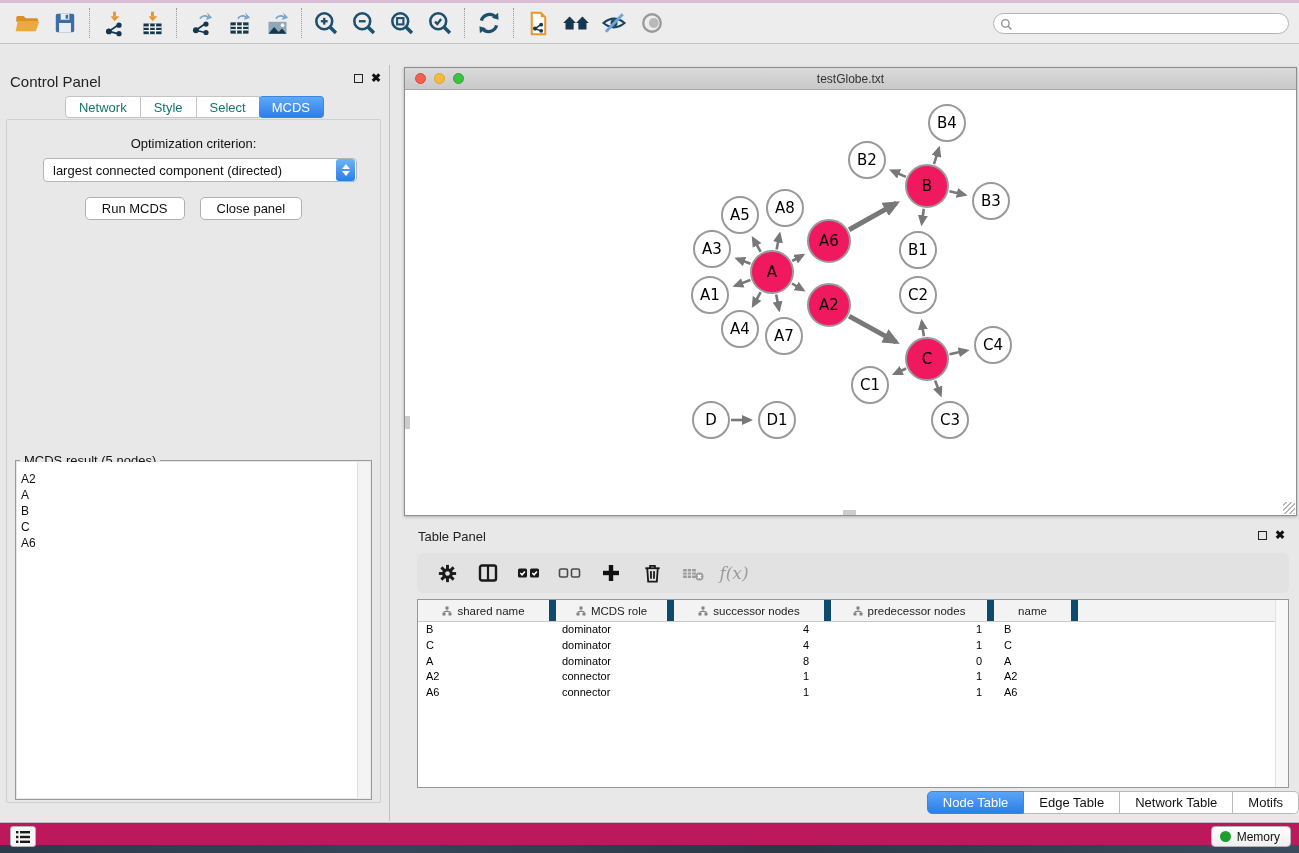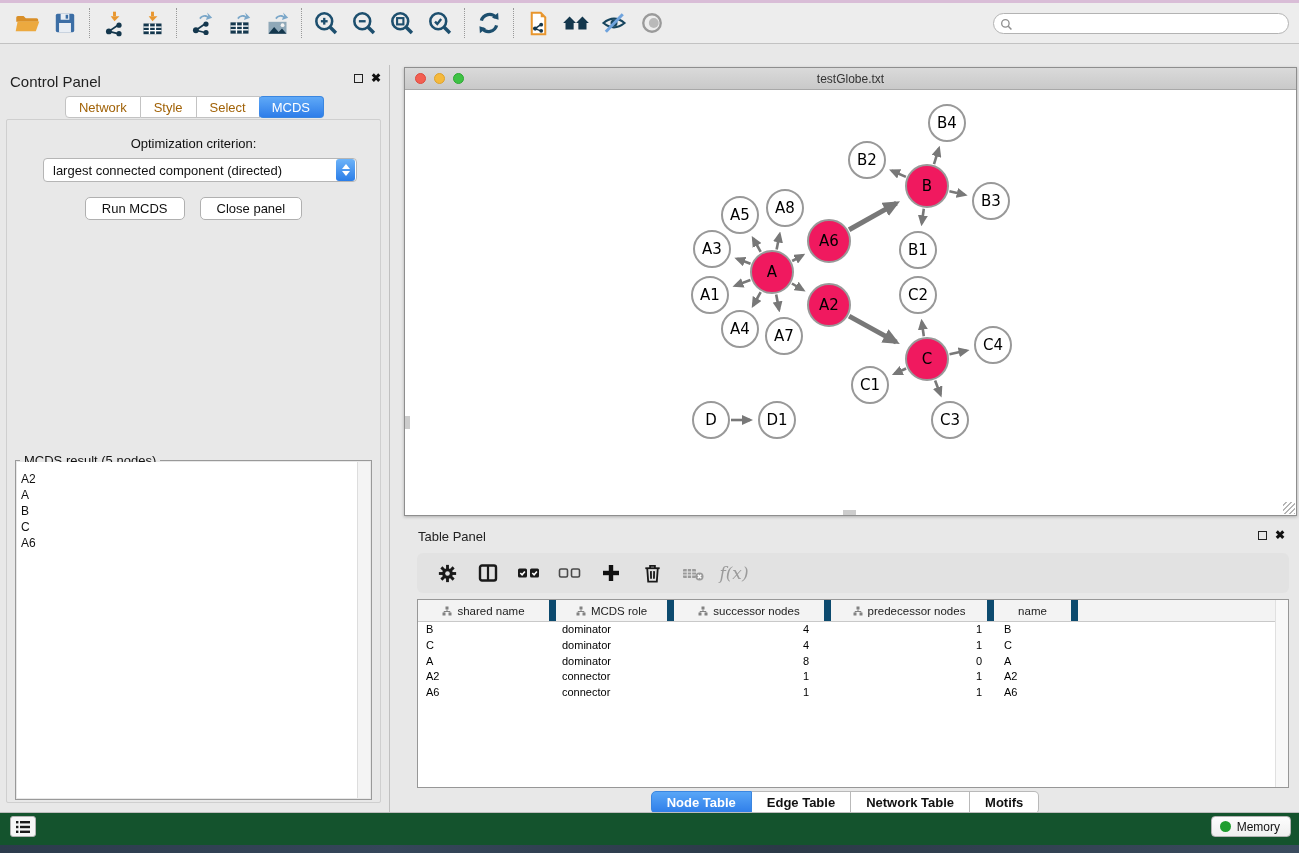--- a/index.html
+++ b/index.html
@@ -38,21 +38,21 @@
   .control-panel { position:absolute; left:0; top:0; width:390px; height:756px; background:#e8e8e8;
                    border-right:1px solid #c0c0c0; }
   .panel-header { position:relative; height:28px; }
   .panel-header .ph-title { position:absolute; left:10px; top:8px; font-size:15px; color:#222; }
   .panel-ctrls { position:absolute; right:8px; top:8px; display:flex; gap:8px; align-items:center; }
   .float-box { width:9px; height:9px; border:1.5px solid #222; display:inline-block; }
   .close-x { font-size:12px; color:#111; font-weight:bold; line-height:10px; }
 
   .cp-tabs { position:absolute; left:0; right:0; top:31px; display:flex; justify-content:center; }
   .cp-tab { height:22px; line-height:21px; padding:0 13px; background:#fff; border:1px solid #c3c3c3;
-            border-left-width:0; font-size:13px; color:#a16207; }
+            border-left-width:0; font-size:13px; color:#0f766e; }
   .cp-tab:first-child { border-left-width:1px; border-radius:4px 0 0 4px; }
   .cp-tab.active { background:linear-gradient(#5fa9f7,#2e7de9); color:#fff; border-color:#3a86e0;
                    border-radius:4px; margin-left:-1px; }
   .cp-body { position:absolute; left:6px; right:8px; top:54px; bottom:18px;
              border:1px solid #cfcfcf; border-radius:2px; background:#e8e8e8; }
   .opt-label { position:absolute; top:16px; left:0; right:0; text-align:center; font-size:13px; color:#111; }
   .dropdown { position:absolute; left:36px; top:38px; width:314px; height:24px; background:#fff;
               border:1px solid #b5b5b5; border-radius:4px; display:flex; align-items:center; }
   .dropdown .dd-text { flex:1; font-size:13px; color:#111; padding-left:9px; white-space:nowrap; }
   .dd-stepper { width:19px; height:22px; margin-right:1px; border-radius:3px;
@@ -106,29 +106,29 @@
   .tr { display:flex; height:15.8px; }
   .td { font-size:11px; color:#000; line-height:15.8px; white-space:nowrap; overflow:hidden; }
   .c0 { width:138px; padding-left:8px; }
   .c1 { width:118px; padding-left:6px; }
   .c2 { width:157px; text-align:right; padding-right:22px; }
   .c3 { width:163px; text-align:right; padding-right:12px; }
   .c4 { width:84px; padding-left:10px; }
   .table-vscroll { position:absolute; right:0; top:0; bottom:0; width:13px; background:#f8f8f8;
                    border-left:1px solid #e0e0e0; }
 
-  .tp-tabs { position:absolute; left:0; right:0; top:268px; display:flex; justify-content:center;font-weight:bold; }
+  .tp-tabs { position:absolute; left:0; right:0; top:268px; display:flex; justify-content:flex-end; }
   .tp-tab { height:23px; line-height:22px; padding:0 15px; background:#fff; border:1px solid #b9b9b9;
             border-left-width:0; font-size:13px; color:#111; }
   .tp-tab:first-child { border-left-width:1px; border-radius:5px 0 0 5px; }
   .tp-tab:last-child { border-radius:0 5px 5px 0; }
   .tp-tab.active { background:linear-gradient(#58a6f7,#2e7de9); color:#fff; border-color:#3a86e0; }
 
   
-  .statusbar { position:absolute; left:0; right:0; bottom:0; height:33px; background:#14532d;
+  .statusbar { position:absolute; left:0; right:0; bottom:0; height:23px; background:#be185d;
                border-top:1px solid #bdbdbd;padding-left:8px; }
   .list-btn { position:absolute; left:10px; top:3px; width:26px; height:21px; background:#f6f6f6;
               border:1px solid #b3b3b3; border-radius:3px; display:flex; align-items:center; justify-content:center; }
   .memory-btn { position:absolute; right:8px; top:3px; height:21px; padding:0 10px 0 8px;
                 background:linear-gradient(#fdfdfd,#efefef); border:1px solid #b3b3b3; border-radius:4px;
                 display:flex; align-items:center; gap:6px; }
   .memory-dot { width:11px; height:11px; border-radius:50%; background:#1f9d2f; }
   .memory-label { font-size:12px; color:#111; }
 </style>
 </head>

